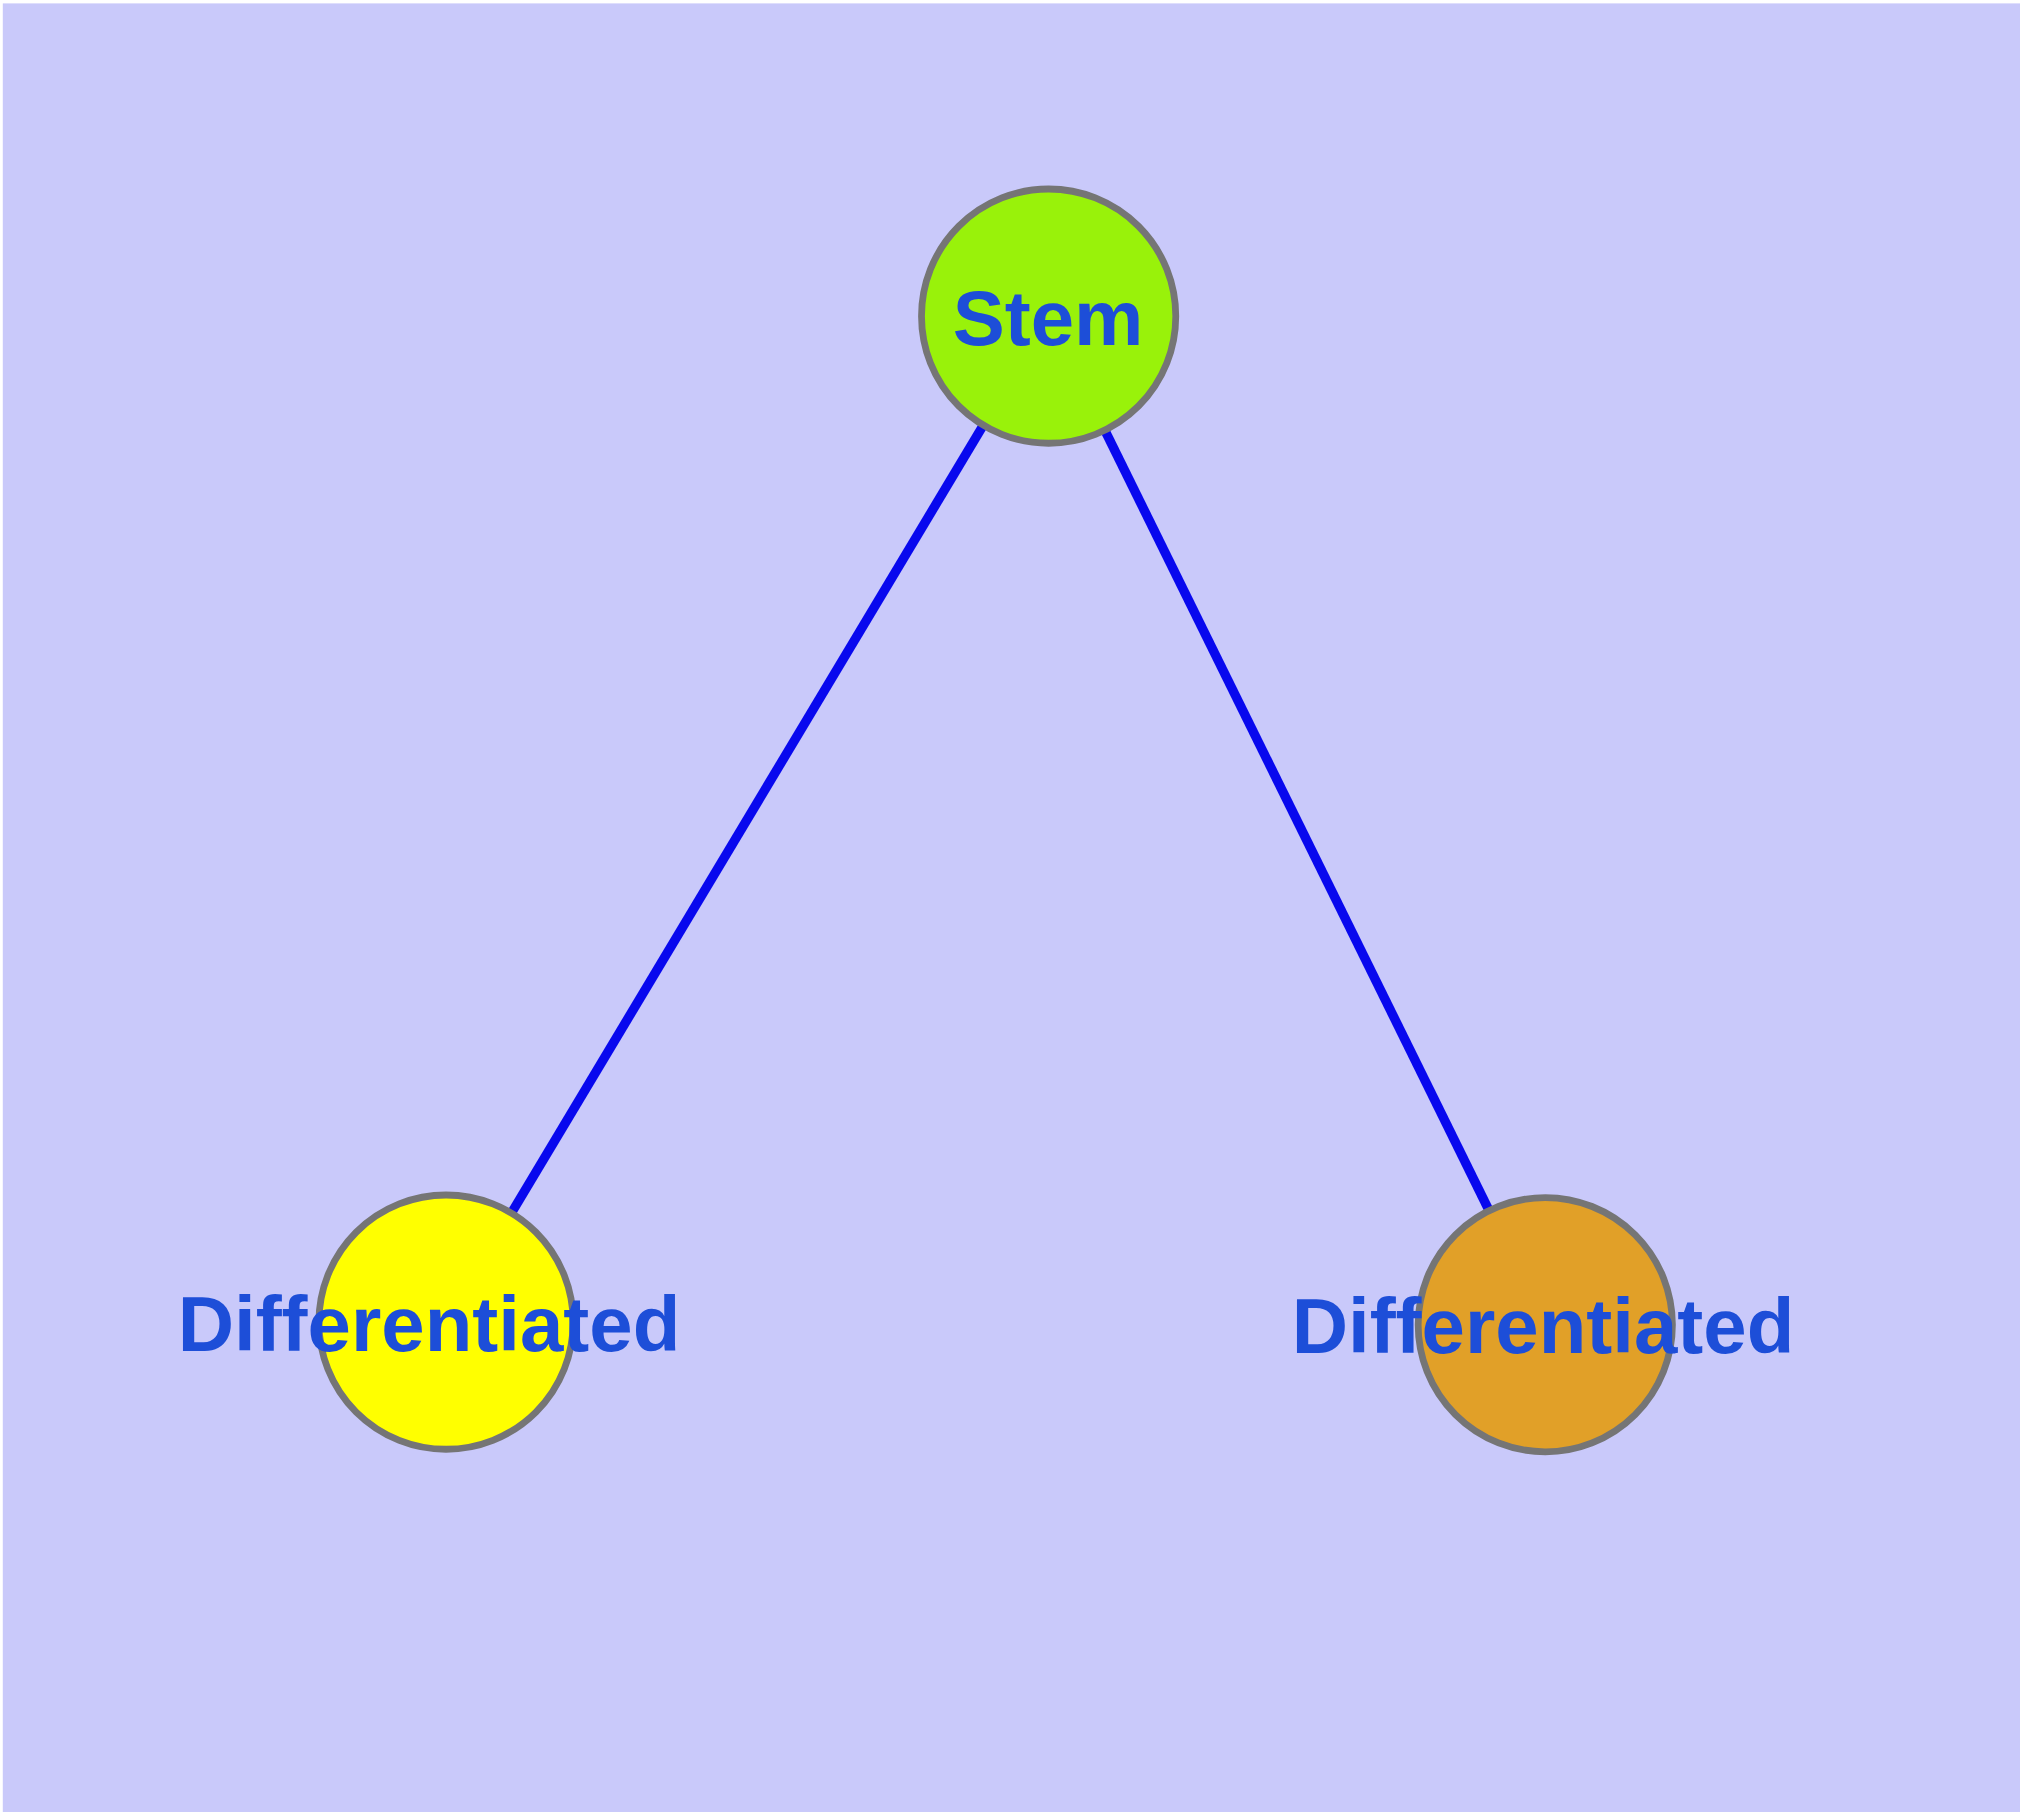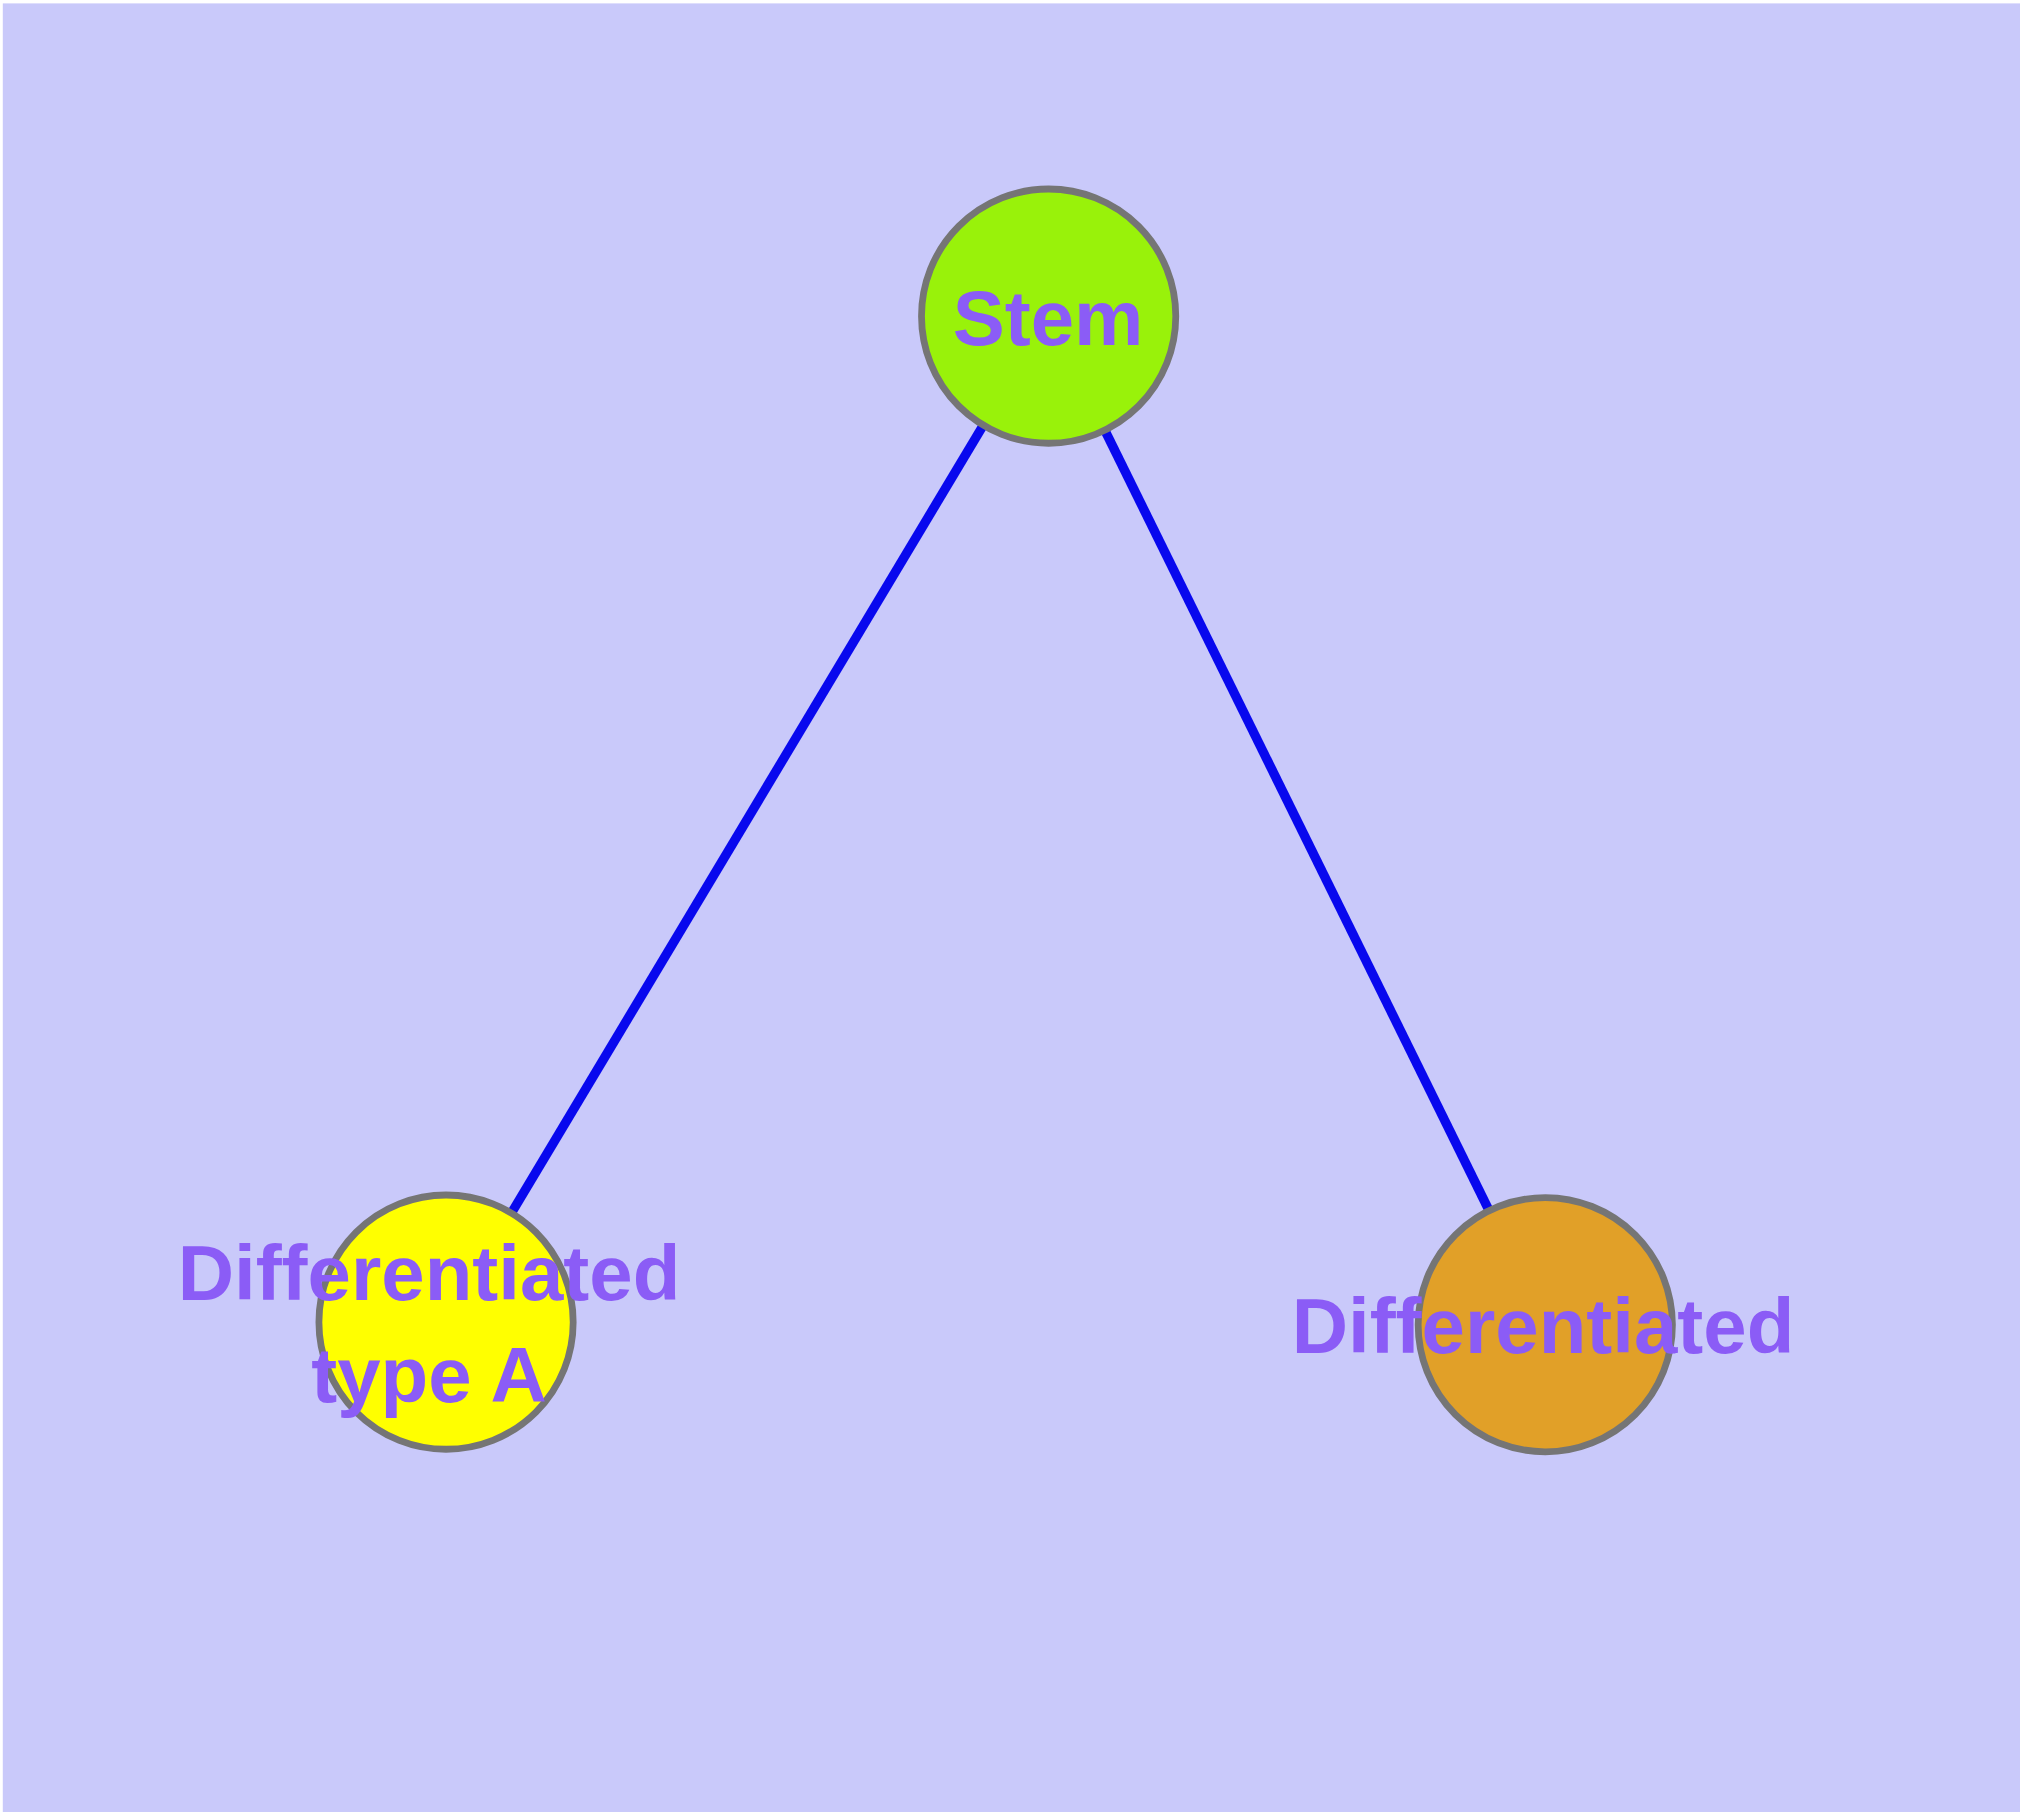--- a/index.html
+++ b/index.html
@@ -26,21 +26,21 @@
     stroke-width: 11px;
     stroke-linecap: butt;
   }
   .node-circle {
     stroke-width: 8px;
   }
   .node-label {
     position: absolute;
     transform: translate(-50%, -50%);
     text-align: center;
-    color: #8b5cf6;
+    color: #1d4ed8;
     font-weight: 700;
     font-size: 78px;
     line-height: 102px;
     white-space: nowrap;
     letter-spacing: 0px;
   }
   .node-label .line {
     display: block;
   }
 </style>
@@ -60,21 +60,20 @@
     <circle class="node-circle" cx="526" cy="1560" r="150" stroke="#757575" style="fill: rgb(255, 255, 0);"></circle>
     <circle class="node-circle" cx="1823" cy="1563" r="150" stroke="#757575" style="fill: rgb(225, 160, 40);"></circle>
   </svg>
 
   <div class="node-label" style="left:1048px; top:318px;">
     <span class="line">Stem</span>
   </div>
 
   <div class="node-label" style="left:429px; top:1324px;">
     <span class="line">Differentiated</span>
-    <span class="line">type A</span>
   </div>
 
   <div class="node-label" style="left:1543px; top:1326px;">
     <span class="line">Differentiated</span>
   </div>
 
 </div>
 
 
 </body></html>

